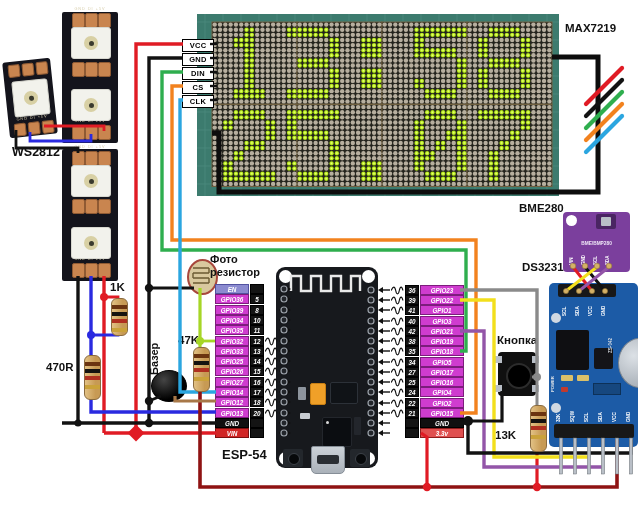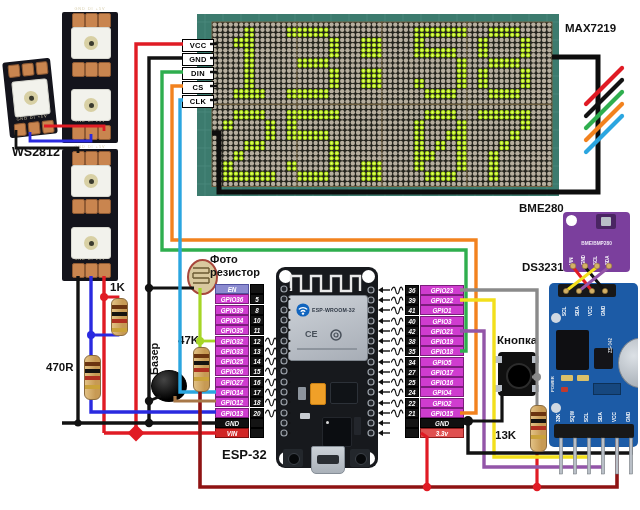--- a/index.html
+++ b/index.html
@@ -2253,55 +2253,40 @@
   <div class="biglbl" style="left:495px;top:429px;">13K</div>
 
   <div class="comp" id="esp" style="left:276px;top:267px;width:102px;height:201px;background:#17191d;border-radius:9px;">
     <div class="hole" style="left:3px;top:3px;"></div>
     <div class="hole" style="left:86px;top:3px;"></div>
     <div class="hole" style="left:3px;top:185px;"></div>
     <div class="hole" style="left:86px;top:185px;"></div>
     <svg width="74" height="24" style="position:absolute;left:13px;top:3px;">
       <path d="M2,21 V6 H12 V21 H22 V6 H32 V21 H42 V6 H52 V21 H62 V6 H71 V21" stroke="#e9e9e9" stroke-width="2.4" fill="none"></path>
     </svg>
-    <div class="shield">
-      <svg width="14" height="14" style="position:absolute;left:7px;top:7px;">
-        <circle cx="7" cy="7" r="6.6" fill="#1064be"></circle>
-        <path d="M2.8,6.4 a6,6 0 0 1 8.4,0" stroke="#fff" fill="none" stroke-width="1.3"></path>
-        <path d="M4.7,8.6 a3.3,3.3 0 0 1 4.6,0" stroke="#fff" fill="none" stroke-width="1.3"></path>
-        <circle cx="7" cy="10.6" r="1.2" fill="#fff"></circle>
-      </svg>
-      <div class="esp-txt" style="left:23px;top:11px;font-size:5.2px;letter-spacing:.2px;">ESP-WROOM-32</div>
-      <div class="esp-txt" style="left:16px;top:33px;font-size:9px;color:#474f59;">CE</div>
-      <svg width="14" height="14" style="position:absolute;left:40px;top:32px;">
-        <circle cx="7" cy="7" r="5" fill="none" stroke="#474f59" stroke-width="1.5"></circle>
-        <circle cx="7" cy="7" r="2" fill="none" stroke="#474f59" stroke-width="1.2"></circle>
-      </svg>
-      <div style="position:absolute;left:8px;top:52px;width:60px;height:2px;background:#8d949d;"></div>
-    </div>
     <div style="position:absolute;left:34px;top:116px;width:14px;height:20px;background:#f0a028;border:1px solid #c87f14;border-radius:2px;"></div>
     <div style="position:absolute;left:54px;top:115px;width:26px;height:20px;background:#101317;border:1px solid #2c3138;border-radius:2px;"></div>
     <div style="position:absolute;left:22px;top:120px;width:8px;height:13px;background:#8d949d;border-radius:1px;"></div>
     <div style="position:absolute;left:24px;top:146px;width:10px;height:6px;background:#c8ccd2;border-radius:1px;"></div>
     <div style="position:absolute;left:46px;top:150px;width:28px;height:28px;background:#0b0d11;border:1px solid #23262c;border-radius:2px;">
       <div style="position:absolute;left:3px;top:3px;width:3px;height:3px;border-radius:50%;background:#d8d8d8;"></div>
     </div>
     <div style="position:absolute;left:78px;top:150px;width:7px;height:18px;background:#23262c;border-radius:1px;"></div>
   </div>
 
   <div class="comp" style="left:311px;top:446px;width:32px;height:26px;background:linear-gradient(180deg,#ccd2d8,#aab1b9);border:1px solid #868e97;border-radius:2px 2px 5px 5px;">
     <div style="position:absolute;left:5px;top:8px;width:22px;height:9px;background:#2a2e33;border-radius:2px;"></div>
   </div>
   <div class="comp" style="left:283px;top:449px;width:20px;height:18px;background:#23272c;border-radius:2px;">
     <div style="position:absolute;left:5px;top:4px;width:10px;height:10px;border-radius:50%;background:#07090b;border:1px solid #3c4148;"></div>
   </div>
   <div class="comp" style="left:350px;top:449px;width:20px;height:18px;background:#23272c;border-radius:2px;">
     <div style="position:absolute;left:5px;top:4px;width:10px;height:10px;border-radius:50%;background:#07090b;border:1px solid #3c4148;"></div>
   </div>
-  <div class="biglbl" style="left:222px;top:447px;font-size:13px;">ESP-32</div>
+  <div class="biglbl" style="left:222px;top:447px;font-size:13px;">ESP-54</div>
 
   <div id="lrows">
       <div style="left:215px;top:284px;" class="pinrow">
         <div class="plab lw t-en">EN</div>
         <div class="pnum"></div>
         <span style="width:13px"></span>
         <svg width="12" height="8">
           <line x1="0" y1="4" x2="8" y2="4" stroke="#111" stroke-width="1.4"></line>
           <path d="M7,1 L12,4 L7,7 Z" fill="#111"></path>
         </svg>

